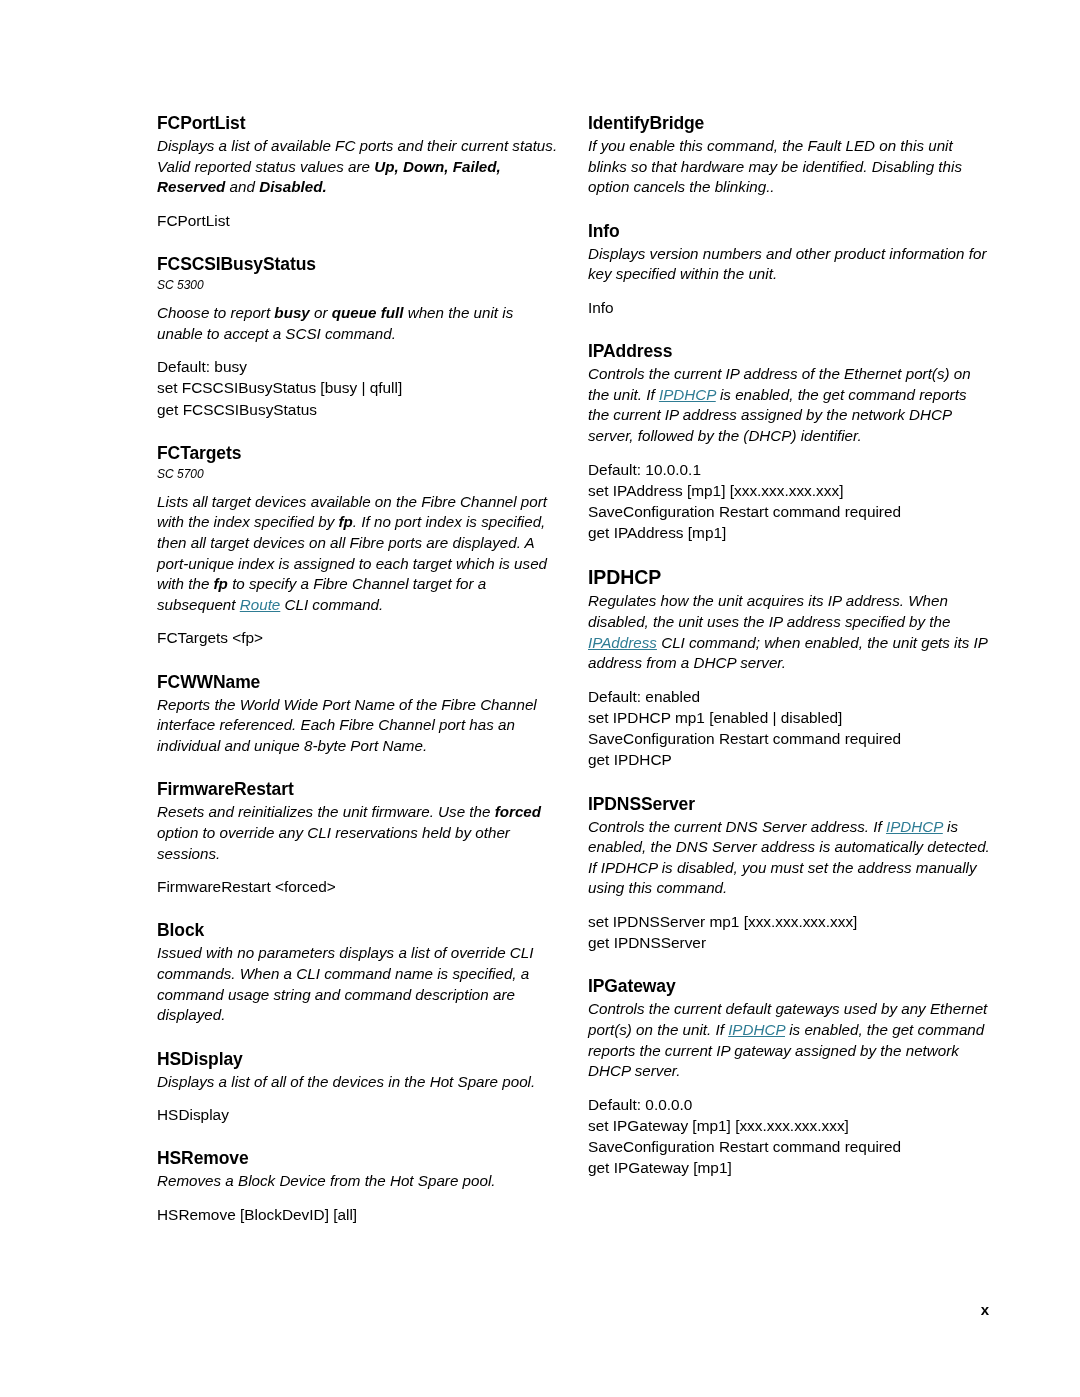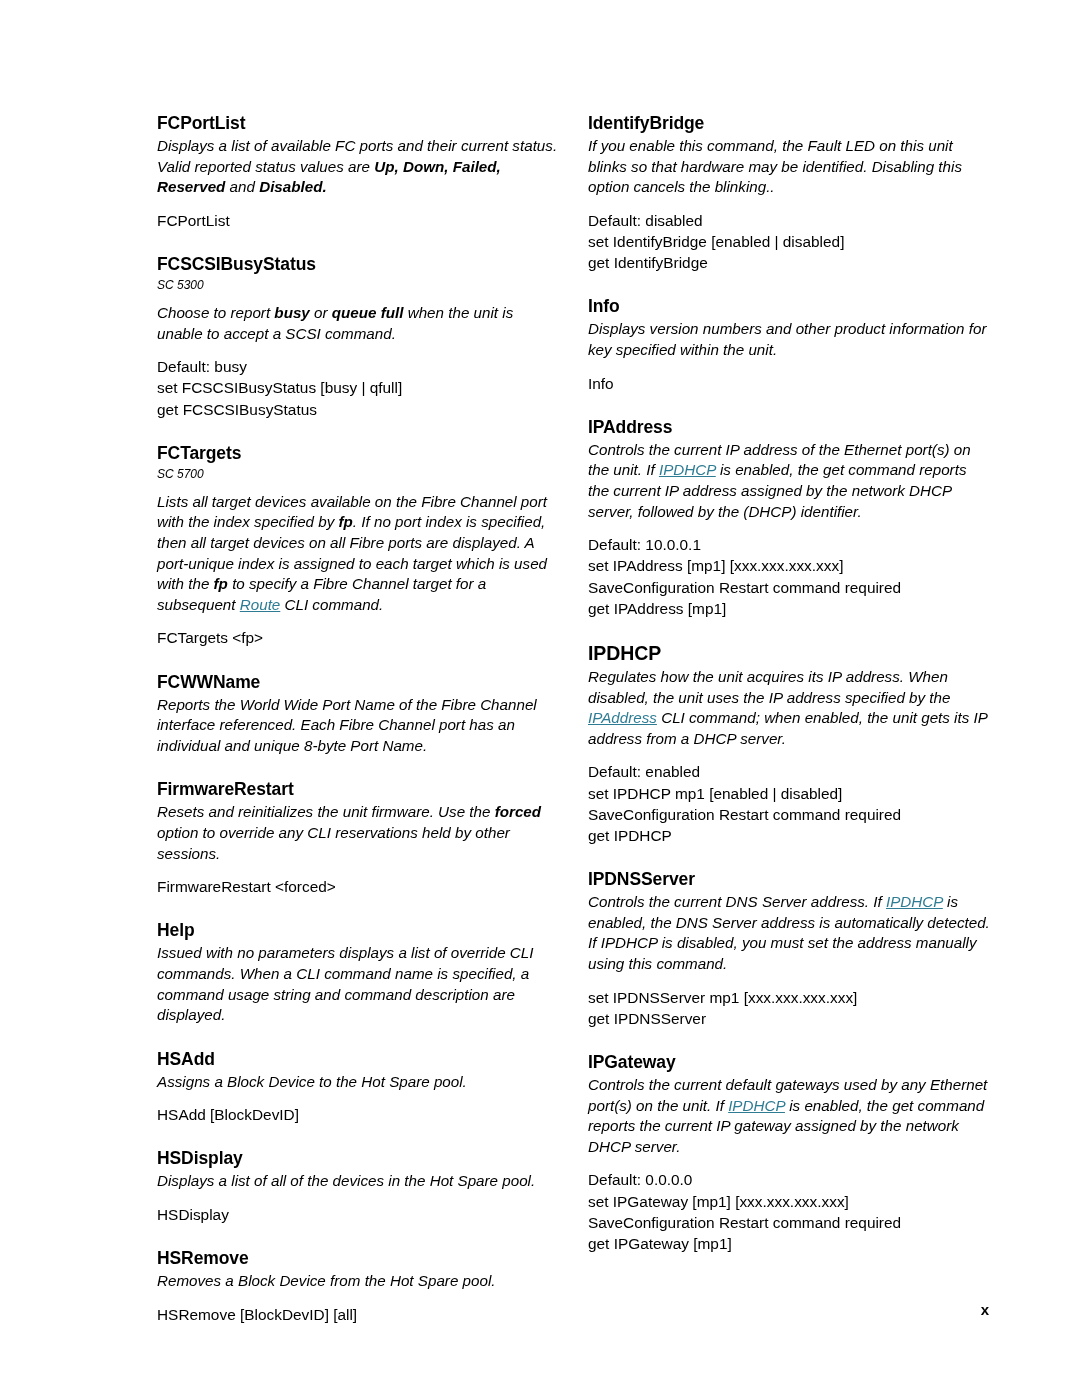--- a/index.html
+++ b/index.html
@@ -113,46 +113,38 @@
         <div class="entry gap-after">
           <h2 class="cmd-title">FCWWName</h2>
           <div class="desc tight">Reports the World Wide Port Name of the Fibre Channel interface referenced. Each Fibre Channel port has an individual and unique 8-byte Port Name.</div>
         </div>
         <div class="entry gap-after">
           <h2 class="cmd-title">FirmwareRestart</h2>
           <div class="desc tight">Resets and reinitializes the unit firmware. Use the <b>forced</b> option to override any CLI reservations held by other sessions.</div>
           <div class="usage">FirmwareRestart &lt;forced&gt;</div>
         </div>
         <div class="entry gap-after">
-          <h2 class="cmd-title">Help</h2>
+          <h2 class="cmd-title">Block</h2>
           <div class="desc tight">Issued with no parameters displays a list of override CLI commands. When a CLI command name is specified, a command usage string and command description are displayed.</div>
-        </div>
-        <div class="entry gap-after">
-          <h2 class="cmd-title">HSAdd</h2>
-          <div class="desc tight">Assigns a Block Device to the Hot Spare pool.</div>
-          <div class="usage">HSAdd [BlockDevID]</div>
         </div>
         <div class="entry gap-after">
           <h2 class="cmd-title">HSDisplay</h2>
           <div class="desc tight">Displays a list of all of the devices in the Hot Spare pool.</div>
           <div class="usage">HSDisplay</div>
         </div>
         <div class="entry gap-after">
           <h2 class="cmd-title">HSRemove</h2>
           <div class="desc tight">Removes a Block Device from the Hot Spare pool.</div>
           <div class="usage">HSRemove [BlockDevID] [all]</div>
         </div>
       </div>
     <div class="col" id="right-col">
         <div class="entry gap-after">
           <h2 class="cmd-title">IdentifyBridge</h2>
           <div class="desc tight">If you enable this command, the Fault LED on this unit blinks so that hardware may be identified. Disabling this option cancels the blinking..</div>
-          <div class="usage">Default: disabled
-set IdentifyBridge [enabled | disabled]
-get IdentifyBridge</div>
         </div>
         <div class="entry gap-after">
           <h2 class="cmd-title">Info</h2>
           <div class="desc tight">Displays version numbers and other product information for key specified within the unit.</div>
           <div class="usage">Info</div>
         </div>
         <div class="entry gap-after">
           <h2 class="cmd-title">IPAddress</h2>
           <div class="desc tight">Controls the current IP address of the Ethernet port(s) on the unit. If <span class="lnk" style="color: rgb(46, 124, 148);">IPDHCP</span> is enabled, the get command reports the current IP address assigned by the network DHCP server, followed by the (DHCP) identifier.</div>
           <div class="usage">Default: 10.0.0.1

